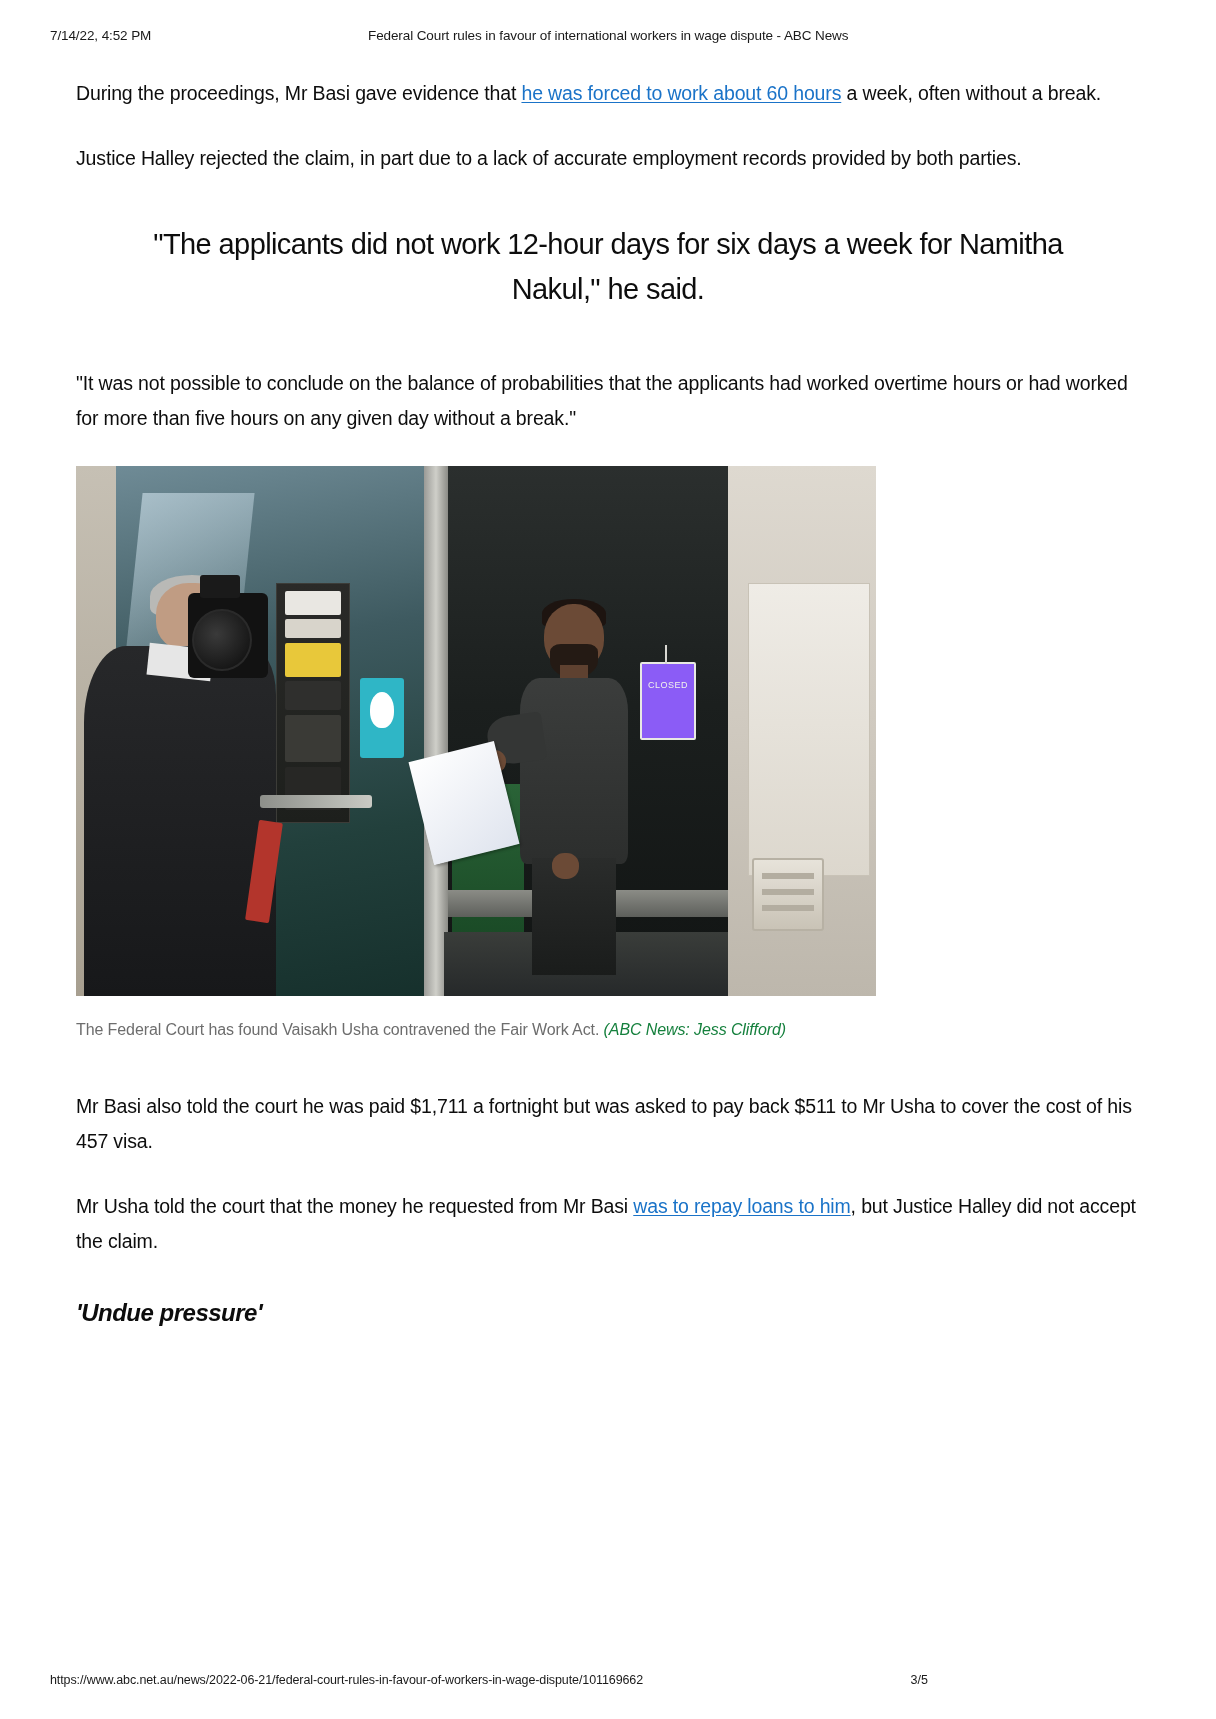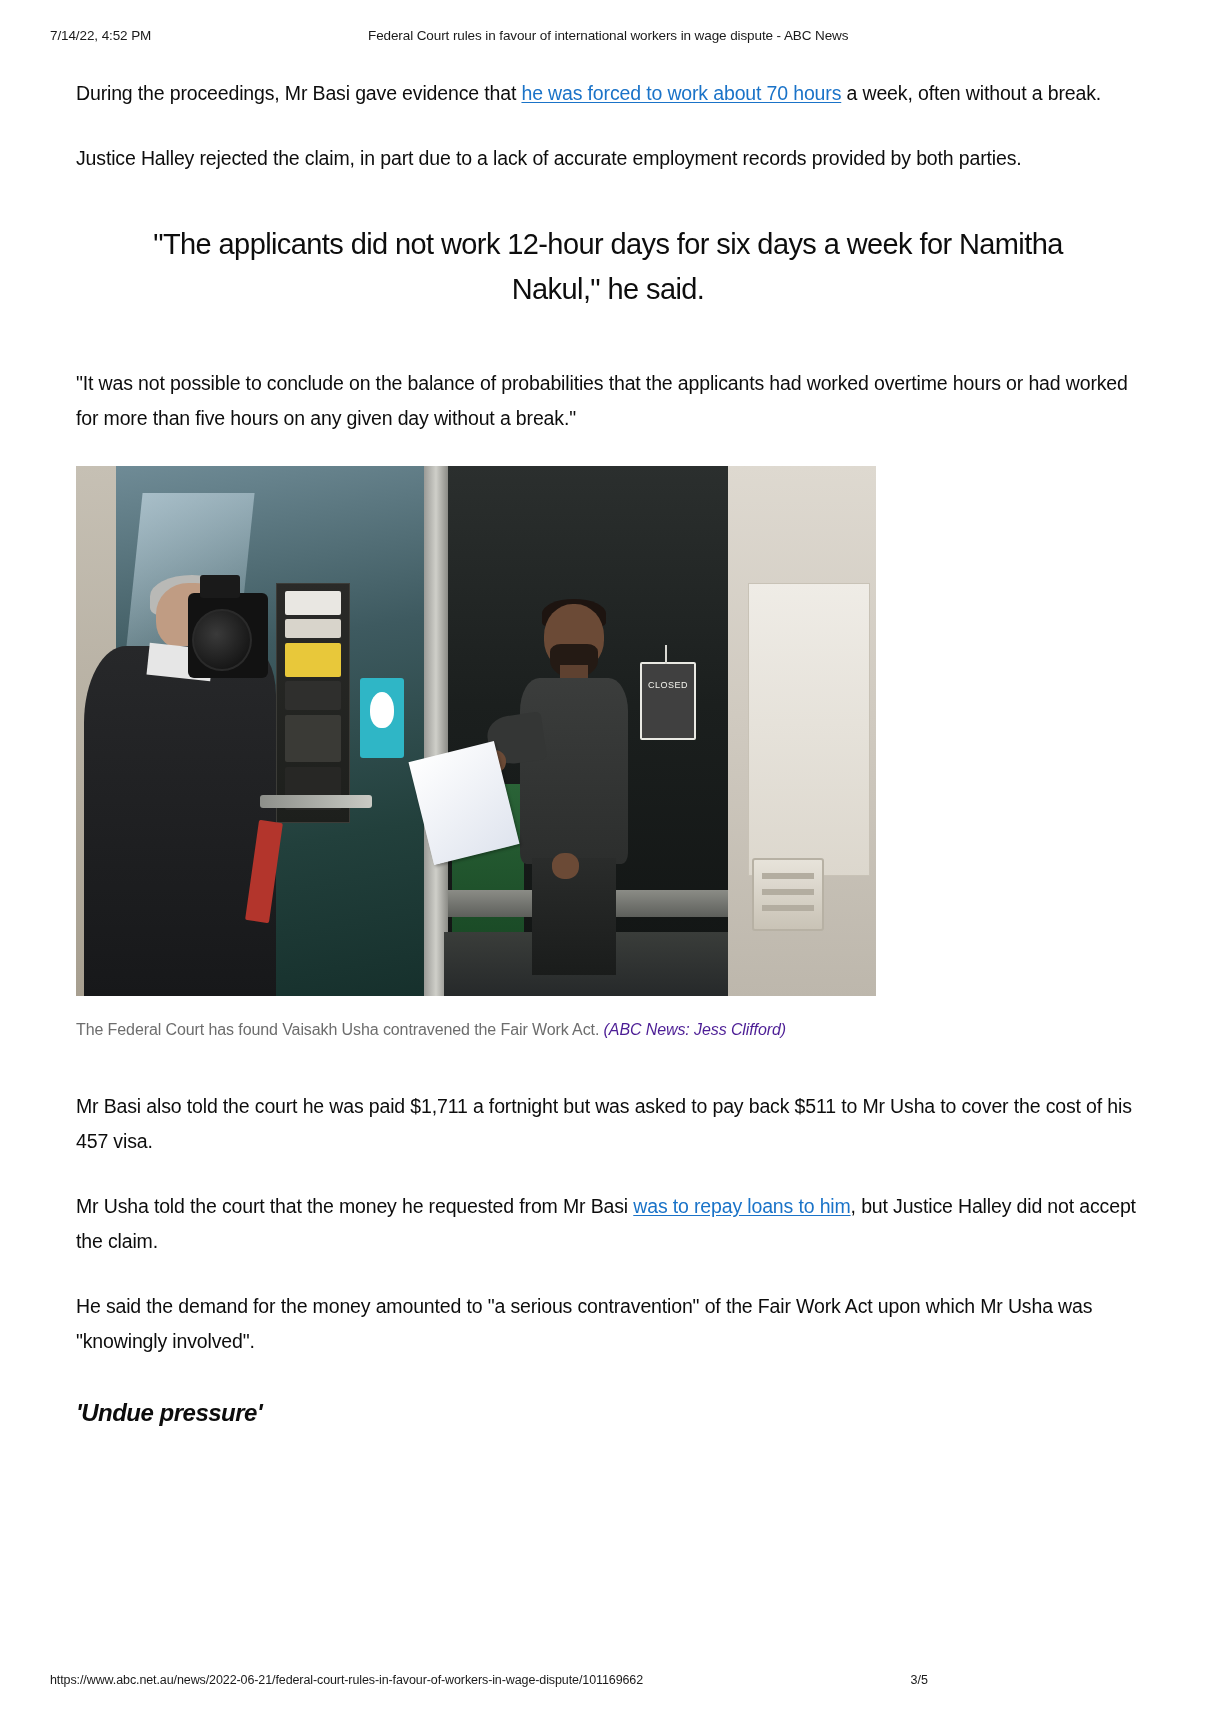--- a/index.html
+++ b/index.html
@@ -94,21 +94,21 @@
   .caption {
     margin: 18px 0 0 0;
     width: 800px;
     font-size: 16px;
     line-height: 31px;
     color: #6d6d6d;
     letter-spacing: -0.1px;
   }
   .caption .credit {
     font-style: italic;
-    color: #4c1d95;
+    color: #15803d;
   }
 
   .subhead {
     margin: 40px 0 0 0;
     font-size: 24px;
     font-weight: bold;
     color: #0d0d0d;
     letter-spacing: -0.5px;
     font-style: italic;
   }
@@ -186,21 +186,21 @@
     position: absolute; left: 46.5%; top: 0; width: 35%; height: 100%;
     background: linear-gradient(180deg,#2b2f2e 0%, #1b1f1e 45%, #111413 100%);
   }
   .ph-door-inner-green {
     position: absolute; left: 47%; top: 60%; width: 9%; height: 35%;
     background: linear-gradient(180deg,#2c6b3a,#174a24);
     opacity: .9;
   }
   .ph-closed-sign {
     position: absolute; left: 70.5%; top: 37%; width: 6.5%; height: 14%;
-    background: #404040; border: 2px solid #e9e9e3; border-radius: 2px;
+    background: #8b5cf6; border: 2px solid #e9e9e3; border-radius: 2px;
   }
   .ph-closed-sign:before {
     content: ""; position: absolute; left: 45%; top: -26%;
     width: 2px; height: 26%; background: #d8d8d2;
   }
   .ph-closed-text {
     position: absolute; left: 0; right: 0; top: 22%;
     text-align: center; color: #f2f2ec; font-size: 9px; letter-spacing: .5px;
     font-family: "Liberation Sans", sans-serif;
   }
@@ -328,21 +328,21 @@
 
 <div class="page">
 
   <div class="print-header">
     <span class="hdr-date">7/14/22, 4:52 PM</span>
     <span class="hdr-title">Federal Court rules in favour of international workers in wage dispute - ABC News</span>
   </div>
 
   <div class="content">
 
-    <p class="body-text"><span>During the proceedings, Mr Basi gave evidence that </span><a class="inline-link" href="#">he was forced to work about 70 hours</a><span> a week, often without a break.</span></p>
+    <p class="body-text"><span>During the proceedings, Mr Basi gave evidence that </span><a class="inline-link" href="#">he was forced to work about 60 hours</a><span> a week, often without a break.</span></p>
 
     <p class="body-text">Justice Halley rejected the claim, in part due to a lack of accurate employment records provided by both parties.</p>
 
     <div class="pullquote">"The applicants did not work 12-hour days for six days a week for Namitha Nakul," he said.</div>
 
     <p class="body-text">"It was not possible to conclude on the balance of probabilities that the applicants had worked overtime hours or had worked for more than five hours on any given day without a break."</p>
 
     <div class="figure">
       <div class="photo">
         <div class="ph-sky"></div>
@@ -394,21 +394,20 @@
       </div>
       <div class="caption"><span>The Federal Court has found Vaisakh Usha contravened the Fair Work Act. </span><span class="credit">(ABC News: Jess Clifford)</span></div>
     </div>
 
     <div style="height:44px"></div>
 
     <p class="body-text">Mr Basi also told the court he was paid $1,711 a fortnight but was asked to pay back $511 to Mr Usha to cover the cost of his 457 visa.</p>
 
     <p class="body-text"><span>Mr Usha told the court that the money he requested from Mr Basi </span><a class="inline-link" href="#">was to repay loans to him</a><span>, but Justice Halley did not accept the claim.</span></p>
 
-    <p class="body-text">He said the demand for the money amounted to "a serious contravention" of the Fair Work Act upon which Mr Usha was "knowingly involved".</p>
 
     <h2 class="subhead">'Undue pressure'</h2>
 
   </div>
 
   <div class="print-footer">
     <span class="ftr-url">https://www.abc.net.au/news/2022-06-21/federal-court-rules-in-favour-of-workers-in-wage-dispute/101169662</span>
     <span class="ftr-page">3/5</span>
   </div>
 

